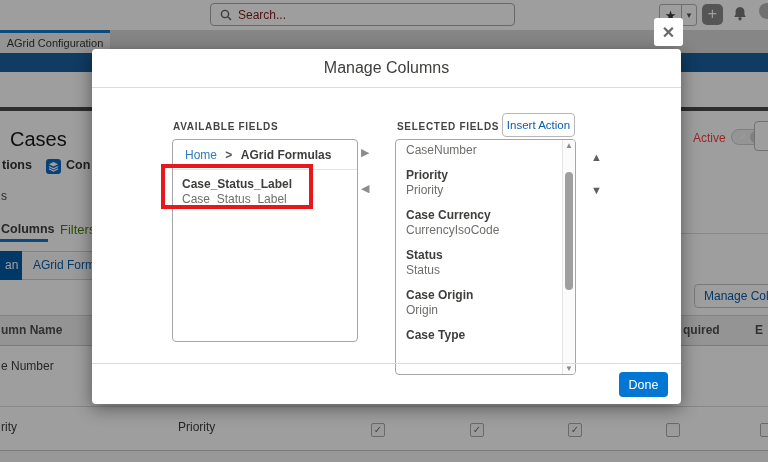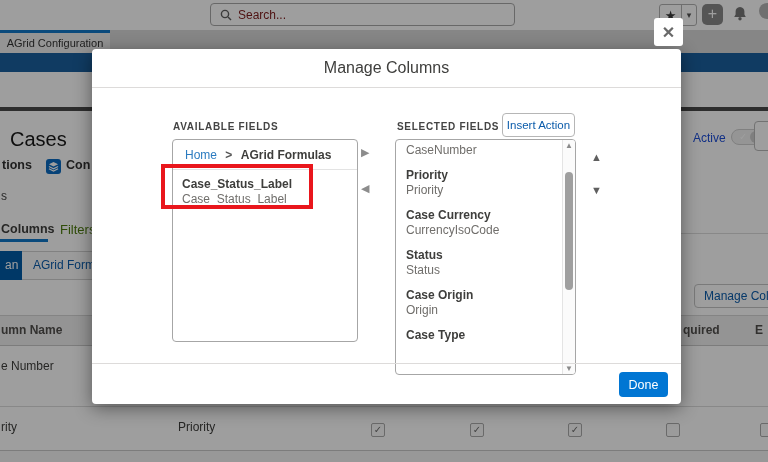--- a/index.html
+++ b/index.html
@@ -33,21 +33,21 @@
 
   .page-title{position:absolute;left:10px;top:128px;font-size:20px;color:#181818;}
   .side-frag{position:absolute;left:1px;top:189px;color:#444;}
   .tab-columns{position:absolute;left:1px;top:222px;font-weight:700;font-size:12.5px;color:#3e3e3c;}
   .tab-underline{position:absolute;left:0;top:239px;width:48px;height:3px;background:#1178c8;}
   .tab-filters{position:absolute;left:60px;top:222px;font-size:13px;color:#4d7c0f;}
   .subtab-dark{position:absolute;left:0;top:251px;width:22px;height:29px;background:#015ba7;color:#fff;
                font-size:12px;line-height:29px;padding-left:5px;}
   .subtab-light{position:absolute;left:22px;top:251px;width:78px;height:29px;background:#fbfbfb;
                 border:1px solid #d0d0d0;border-left:none;color:#0b5cab;font-size:12px;line-height:27px;padding-left:11px;}
-  .active-label{position:absolute;left:693px;top:131px;color:#1d4ed8;}
+  .active-label{position:absolute;left:693px;top:131px;color:#ef4444;}
   .toggle{position:absolute;left:731px;top:129px;width:33px;height:16px;border-radius:8px;background:#f0f0f0;border:1px solid #cfcfcf;}
   .toggle .tick{position:absolute;left:7px;top:1px;color:#fff;font-size:10px;}
   .toggle .knob{position:absolute;right:1px;top:1px;width:12px;height:12px;border-radius:50%;background:#cdcdcd;}
   .partial-btn{position:absolute;left:754px;top:121px;width:22px;height:30px;background:#fff;border:1px solid #b9b9b9;border-radius:4px;}
   .line233{position:absolute;left:681px;top:233px;width:87px;height:1px;background:#dcdcdc;}
   .manage-btn{position:absolute;left:694px;top:284px;width:84px;height:24px;background:#fff;border:1px solid #c6c6c6;
               border-radius:4px;color:#0b5cab;font-size:12px;line-height:22px;padding-left:9px;}
   .theader{position:absolute;top:315px;left:0;right:0;height:31px;background:#efefef;
            border-top:1px solid #d6d6d6;border-bottom:1px solid #c9c9c9;}
   .th-frag{position:absolute;top:323px;font-weight:700;color:#514f4d;}

